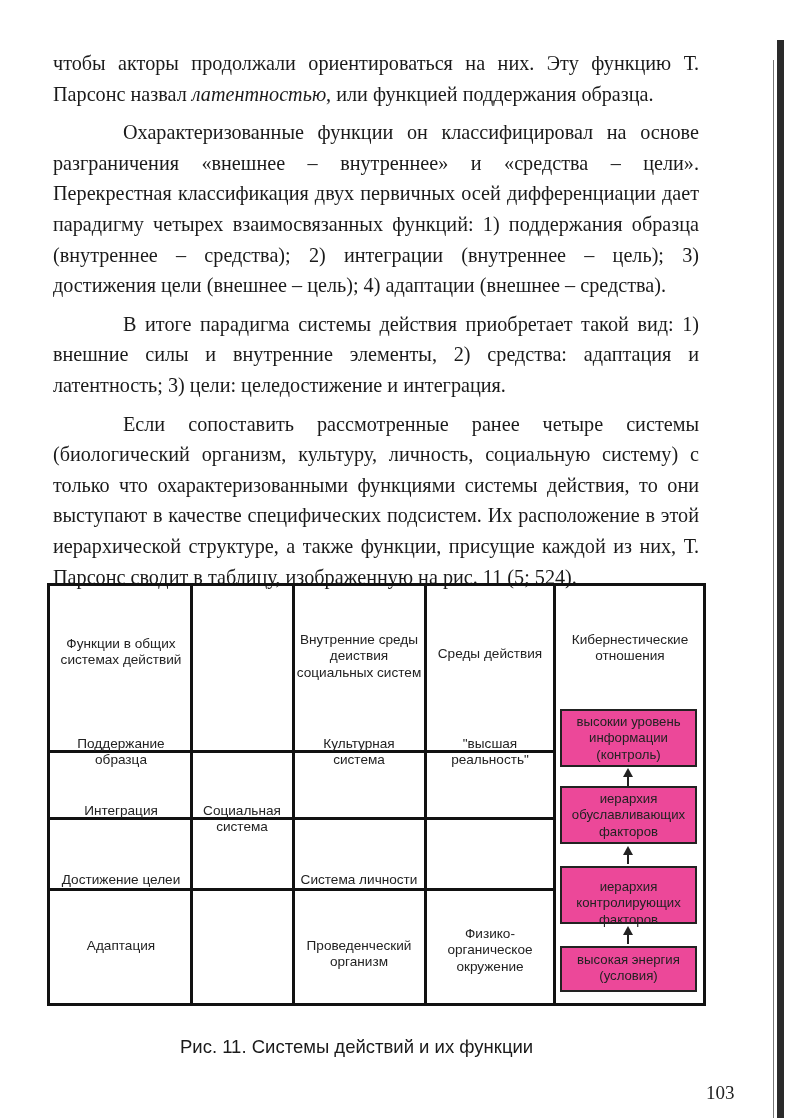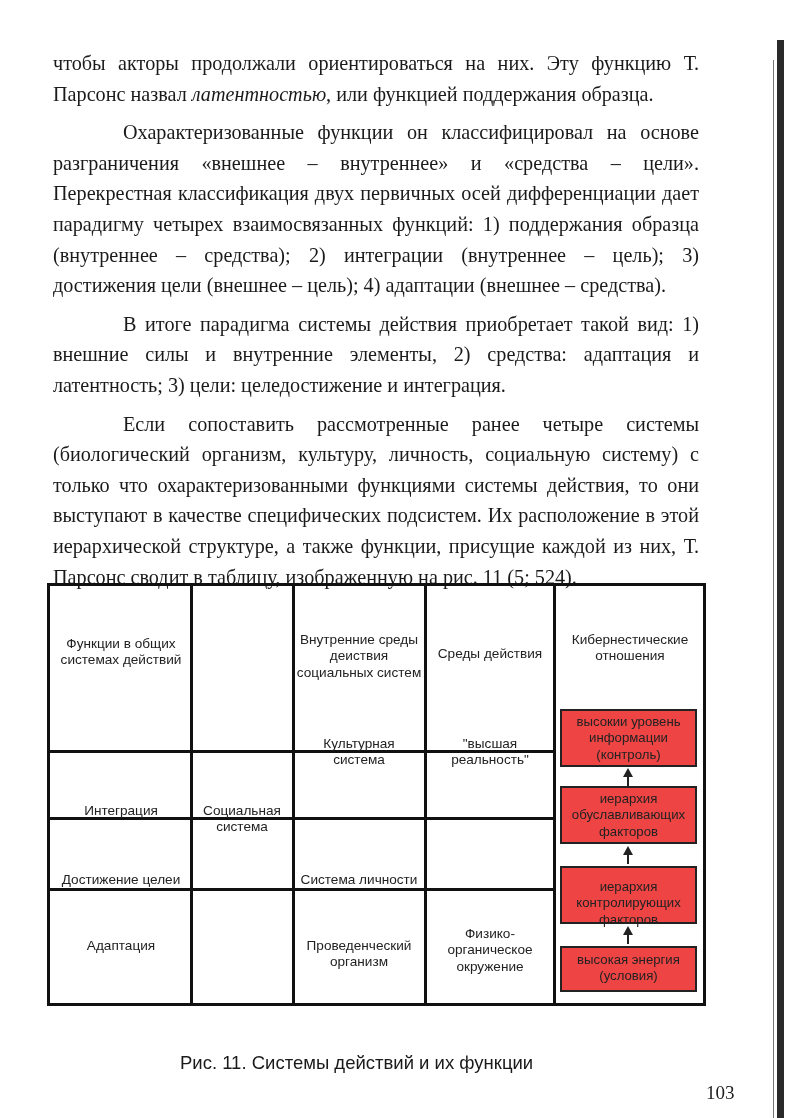--- a/index.html
+++ b/index.html
@@ -22,32 +22,32 @@
 
   .figure {
     position: absolute; left: 47px; top: 583px; width: 659px; height: 423px;
     border: 3px solid #111; box-sizing: border-box;
     font-family: "Liberation Sans", sans-serif; font-size: 13.6px; line-height: 16.4px; color: #222;
   }
   .vline { position: absolute; top: 0; bottom: 0; width: 3px; background: #111; }
   .hline { position: absolute; height: 3px; background: #111; }
   .cell { position: absolute; text-align: center; margin-top: 36px; }
   .cyber-box {
-    position: absolute; border: 2px solid #222; background: #ef4444; text-align: center;
+    position: absolute; border: 2px solid #222; background: #ec4899; text-align: center;
     box-sizing: border-box; font-size: 13.2px; line-height: 16.4px;
   }
   .arrow { position: absolute; width: 0; height: 0; }
   .arrow .stem { position: absolute; left: -1px; width: 2px; background: #222; }
   .arrow .head {
     position: absolute; left: -5px; width: 0; height: 0;
     border-left: 5px solid transparent; border-right: 5px solid transparent; border-bottom: 9px solid #222;
   }
   .caption {
     position: absolute; left: 180px; top: 1036px; font-family: "Liberation Sans", sans-serif;
-    font-size: 18.5px; color: #1a1a1a; margin-top: 16px;
+    font-size: 18.5px; color: #1a1a1a;
   }
   .page-number {
     position: absolute; left: 675px; top: 1082px; font-size: 19px; color: #222; margin-left: 31px;
   }
 </style>
 </head>
 <body>
 
 <div class="spine-thin"></div>
 <div class="spine"></div>
@@ -68,20 +68,21 @@
 
   <div class="hline" style="left:0; width:506px; top:164px"></div>
   <div class="hline" style="left:0; width:506px; top:231px"></div>
   <div class="hline" style="left:0; width:506px; top:302px"></div>
 
   <div class="cell" style="left:4px; width:134px; top:14px">Функции в общих системах действий</div>
   <div class="cell" style="left:246px; width:126px; top:10px">Внутренние среды деиствия социальных систем</div>
   <div class="cell" style="left:382px; width:116px; top:24px">Среды действия</div>
   <div class="cell" style="left:506px; width:148px; top:10px">Кибернестические отношения</div>
 
+  <div class="cell" style="left:4px; width:134px; top:114px">Поддержание образца</div>
   <div class="cell" style="left:246px; width:126px; top:114px">Культурная система</div>
   <div class="cell" style="left:378px; width:124px; top:114px">"высшая реальность"</div>
 
   <div class="cell" style="left:4px; width:134px; top:181px">Интеграция</div>
   <div class="cell" style="left:143px; width:98px; top:181px">Социальная система</div>
 
   <div class="cell" style="left:4px; width:134px; top:250px">Достижение целеи</div>
   <div class="cell" style="left:246px; width:126px; top:250px">Система личности</div>
 
   <div class="cell" style="left:4px; width:134px; top:316px">Адаптация</div>

